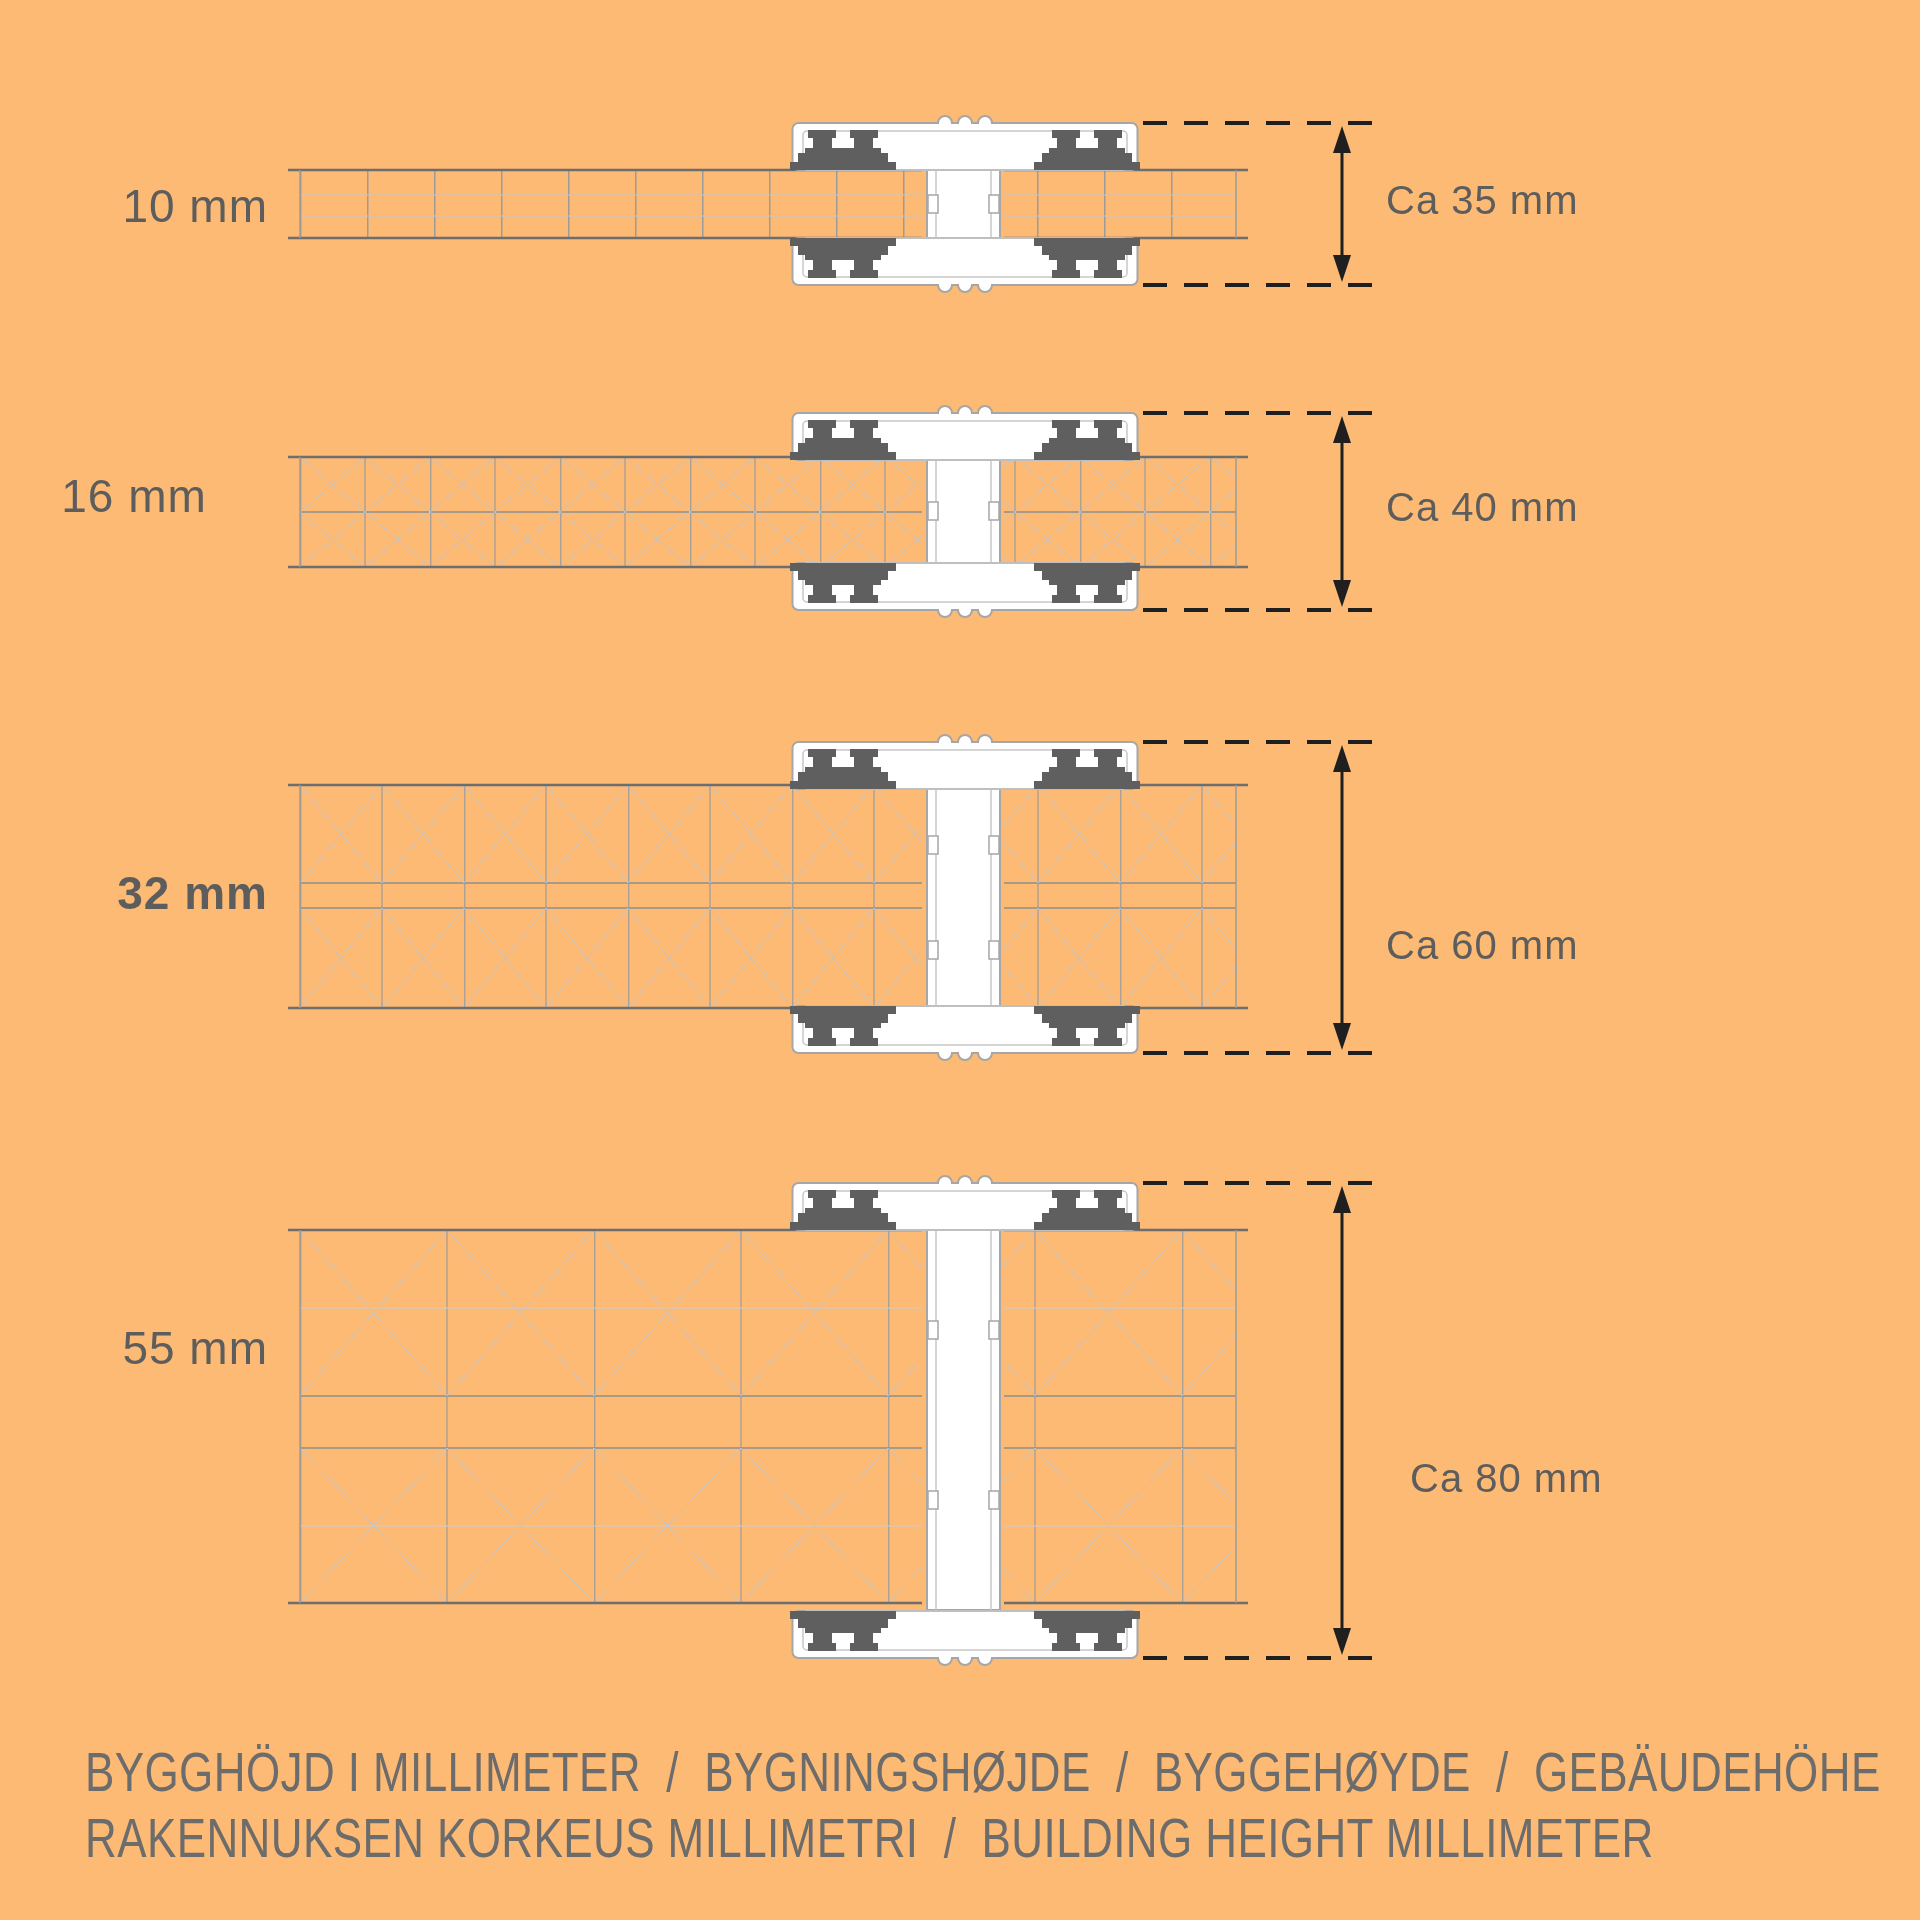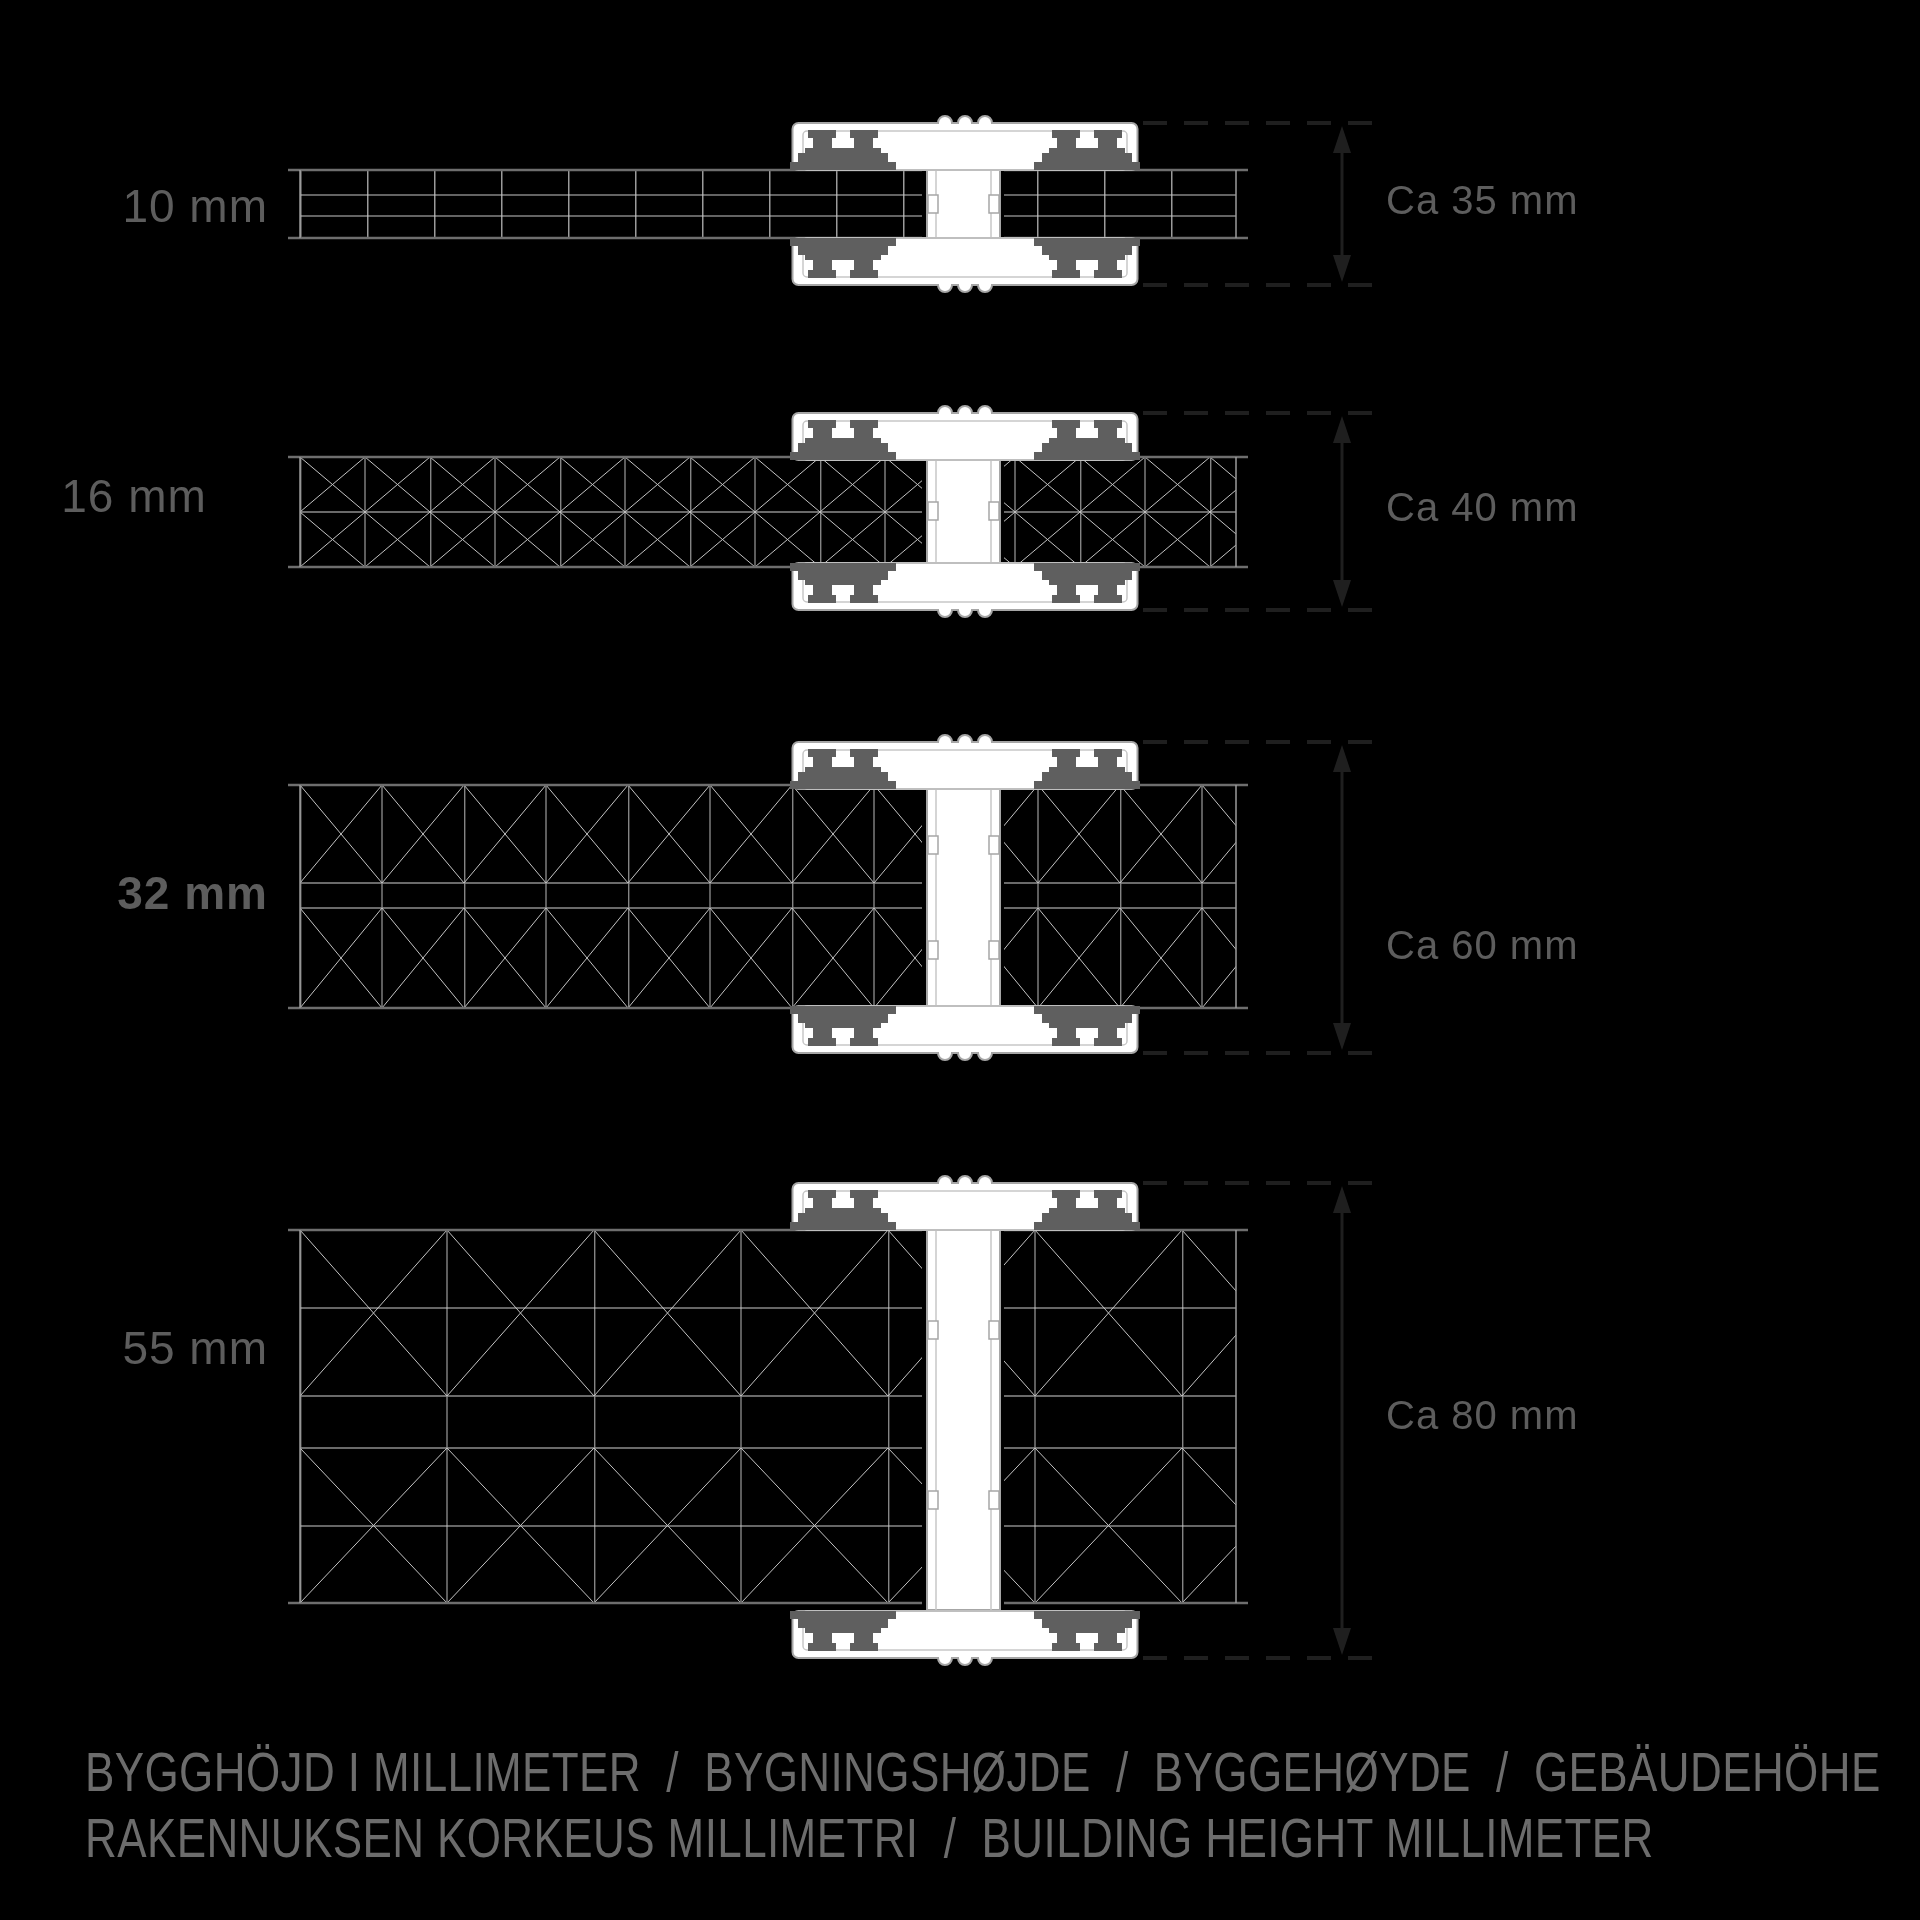--- a/index.html
+++ b/index.html
@@ -1,30 +1,30 @@
 <!DOCTYPE html>
 <html><head>
 <meta charset="utf-8">
 <style>
   html,body{margin:0;padding:0;background:#ffffff;}
   .canvas{
-    position:relative;width:1920px;height:1920px;background:#000000;overflow:hidden;
+    position:relative;width:1920px;height:1920px;background:#fdba74;overflow:hidden;
     font-family:"Liberation Sans", sans-serif;
   }
   svg.art{position:absolute;left:0;top:0;}
   .mm-label{
     position:absolute;left:0;width:268px;text-align:right;
     font-size:46px;font-weight:400;color:#5d5d5d;letter-spacing:1px;white-space:pre;
   }
   .mm-label.r1{top:179px;} .mm-label.r2{top:469px;text-align:center;} .mm-label.r3{top:866px;font-weight:bold;} .mm-label.r4{top:1321px;}
   .ca-label{
     position:absolute;left:1386px;font-size:40px;font-weight:400;color:#5d5d5d;
     letter-spacing:1px;white-space:pre;
   }
-  .ca-label.r1{top:178px;} .ca-label.r2{top:485px;text-align:right;} .ca-label.r3{top:923px;} .ca-label.r4{top:1393px;}
+  .ca-label.r1{top:178px;} .ca-label.r2{top:485px;text-align:right;} .ca-label.r3{top:923px;} .ca-label.r4{top:1456px;margin-left:24px;}
   .caption{
     position:absolute;left:85px;color:#6c6c6c;font-size:55px;letter-spacing:0.5px;
     white-space:pre;transform:scaleX(0.80);transform-origin:0 50%;
   }
   .caption.line1{top:1740px;}
   .caption.line2{top:1806px;}
 </style>
 </head>
 <body>
 

